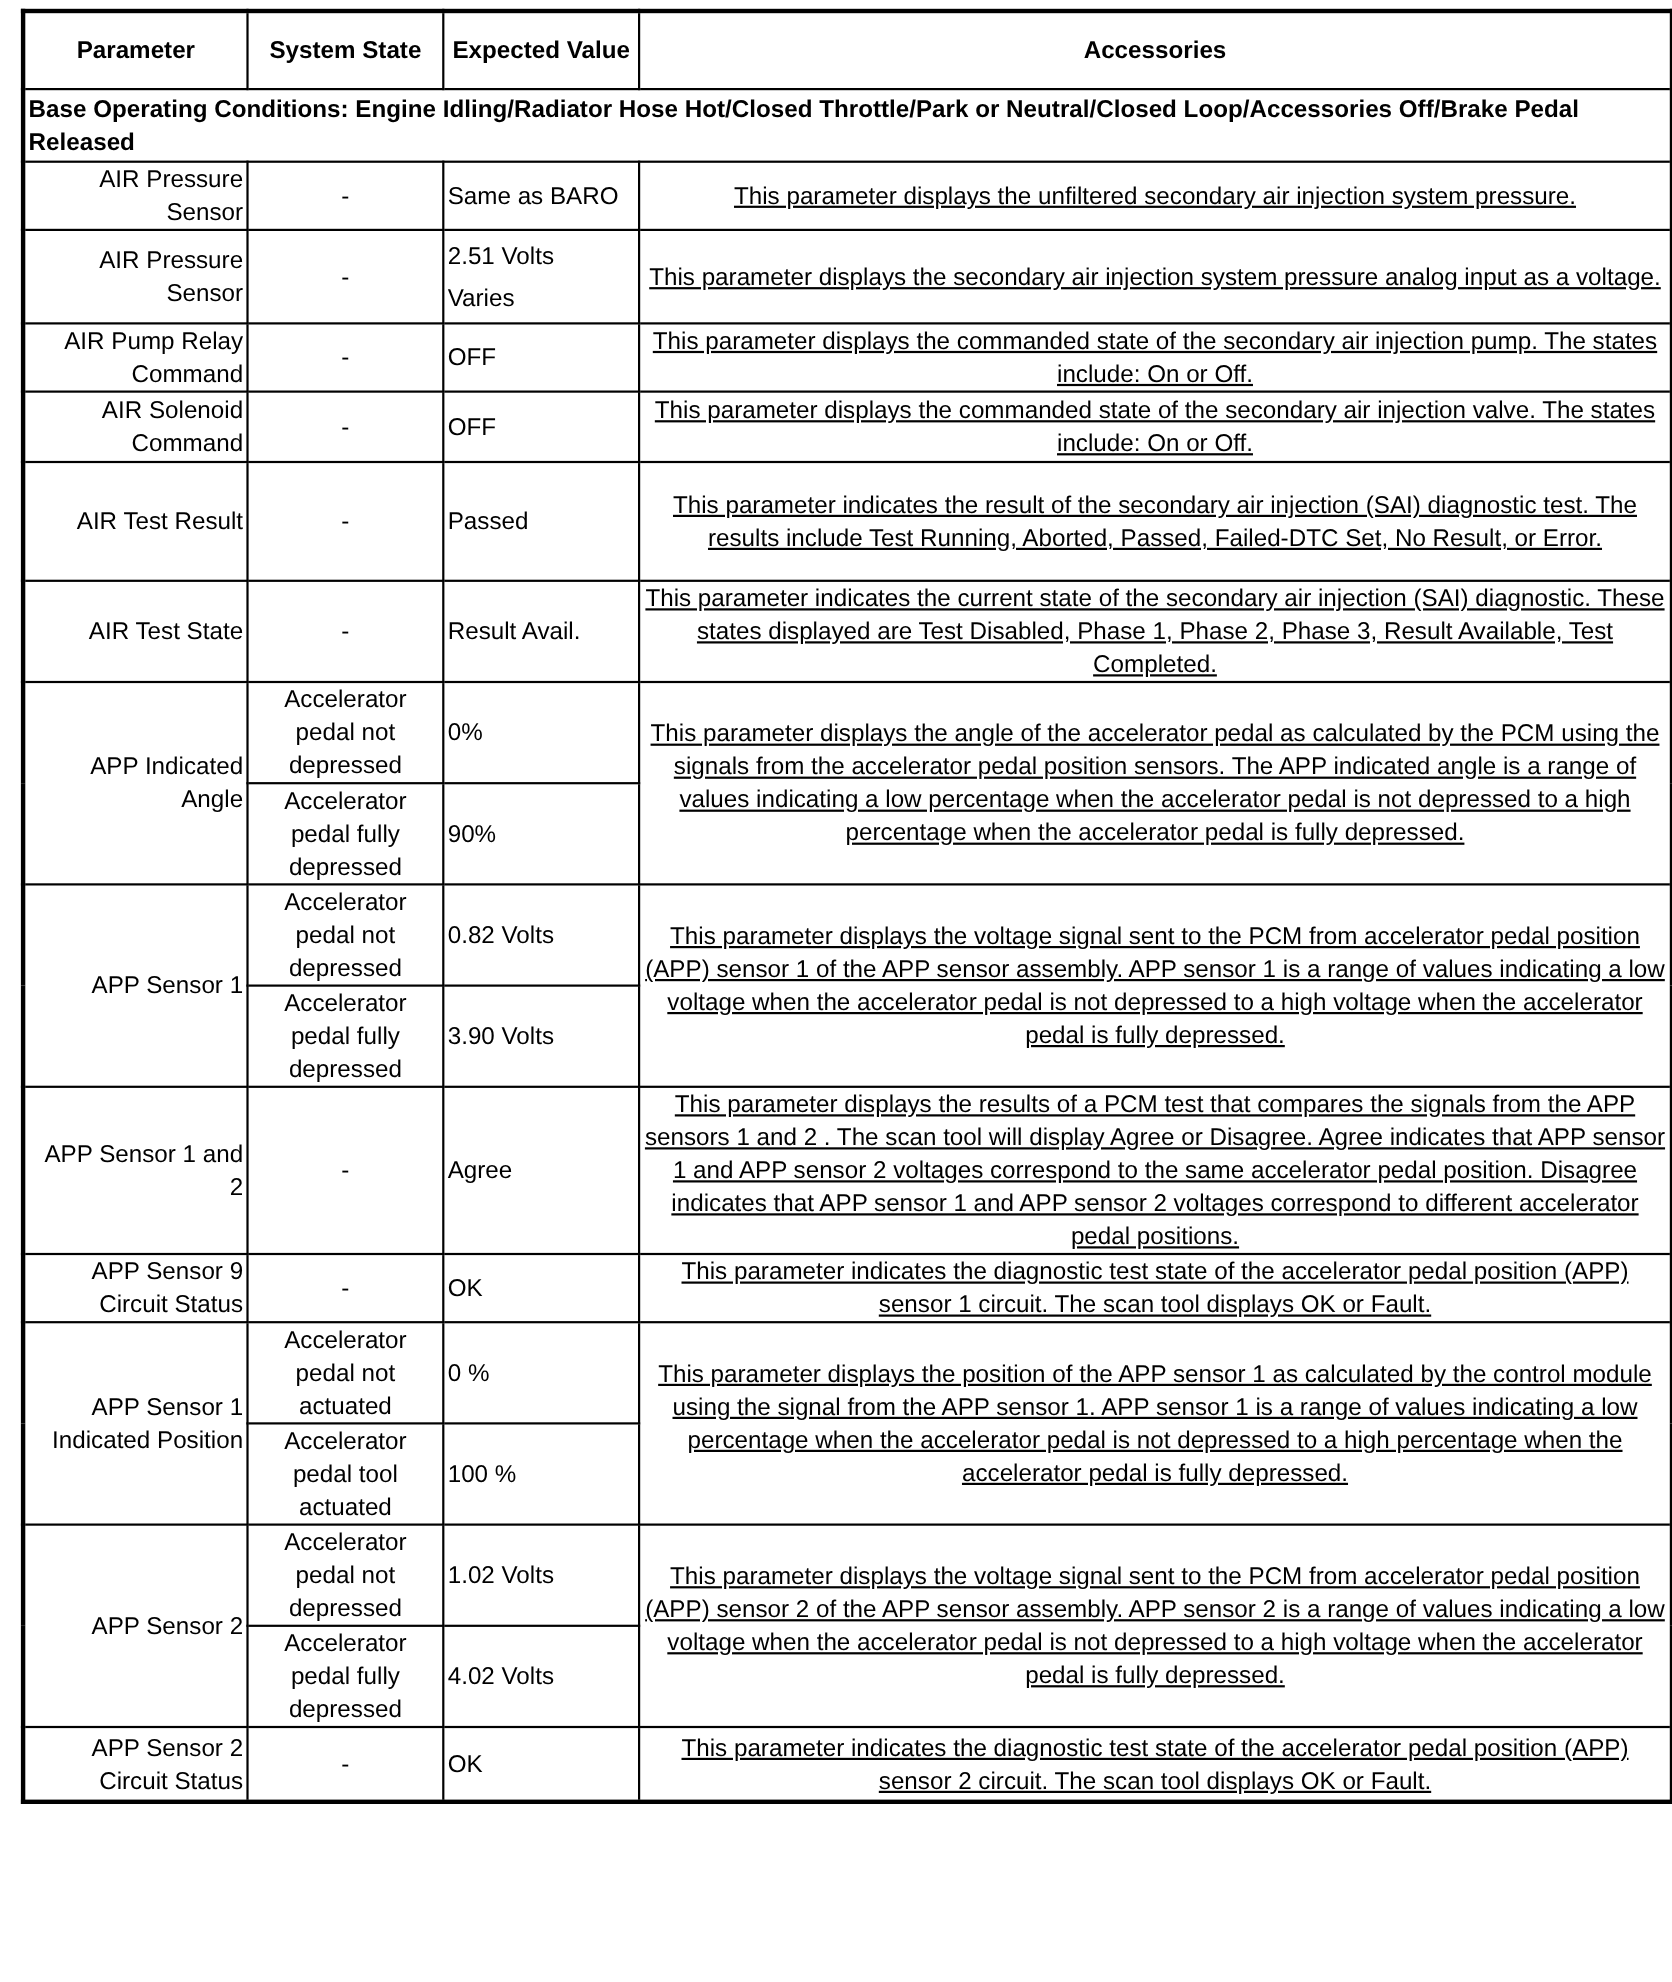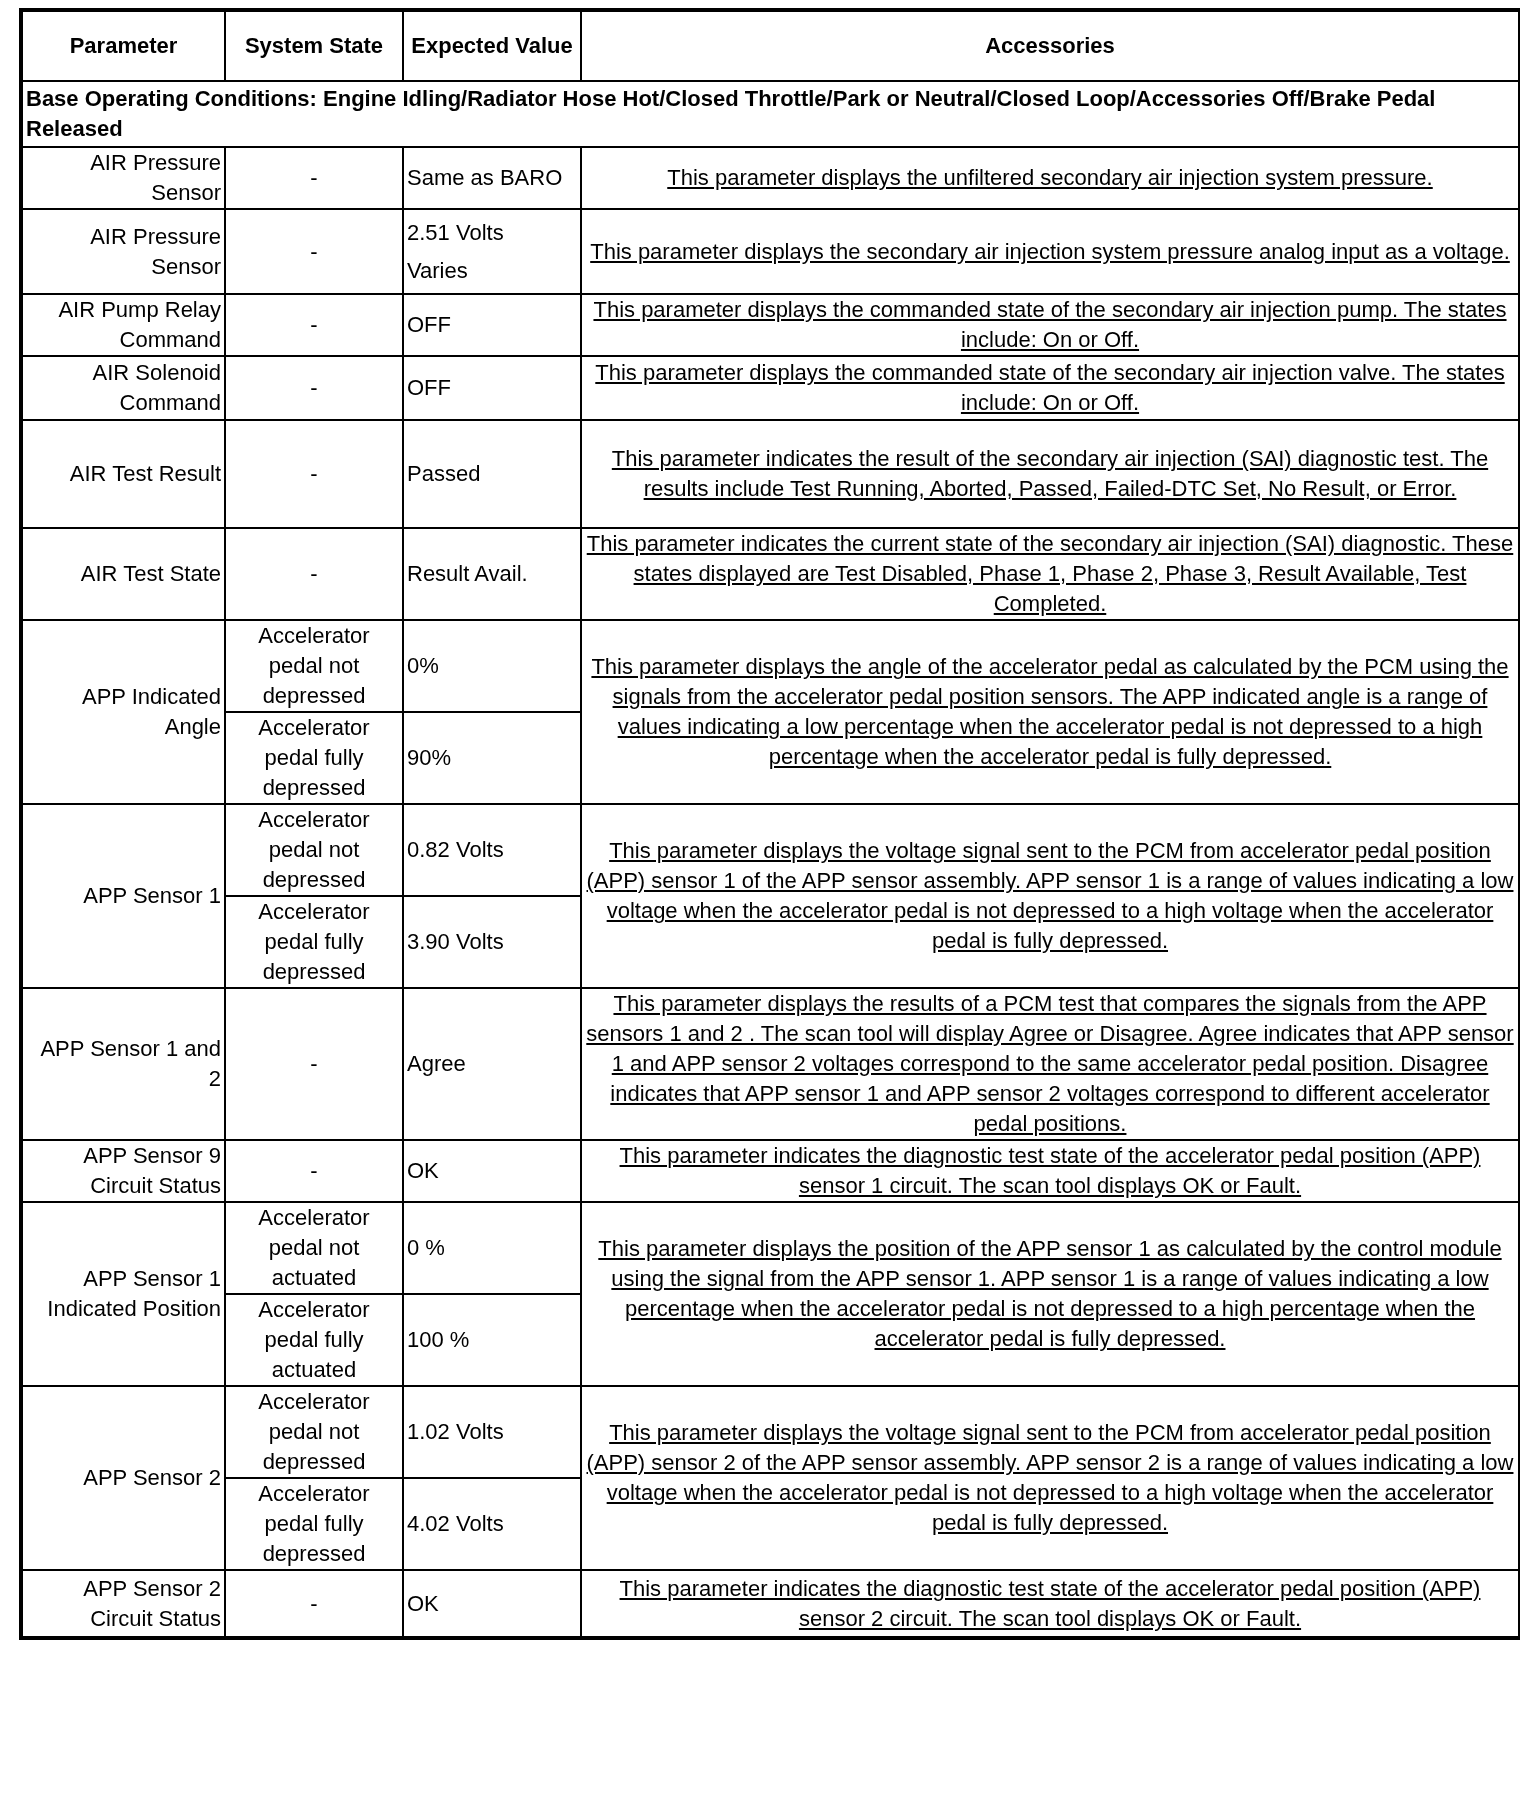--- a/index.html
+++ b/index.html
@@ -139,21 +139,21 @@
       <td class="desc">This parameter indicates the diagnostic test state of the accelerator pedal position (APP) sensor 1 circuit. The scan tool displays OK or Fault.</td>
     </tr>
 
     <tr style="height:89px">
       <td class="param" rowspan="2">APP Sensor 1 Indicated Position</td>
       <td class="state">Accelerator pedal not actuated</td>
       <td class="value">0 %</td>
       <td class="desc" rowspan="2">This parameter displays the position of the APP sensor 1 as calculated by the control module using the signal from the APP sensor 1. APP sensor 1 is a range of values indicating a low percentage when the accelerator pedal is not depressed to a high percentage when the accelerator pedal is fully depressed.</td>
     </tr>
     <tr style="height:89px">
-      <td class="state">Accelerator pedal fully actuated</td>
+      <td class="state">Accelerator pedal tool actuated</td>
       <td class="value">100 %</td>
     </tr>
 
     <tr style="height:89px">
       <td class="param" rowspan="2">APP Sensor 2</td>
       <td class="state">Accelerator pedal not depressed</td>
       <td class="value">1.02 Volts</td>
       <td class="desc" rowspan="2">This parameter displays the voltage signal sent to the PCM from accelerator pedal position (APP) sensor 2 of the APP sensor assembly. APP sensor 2 is a range of values indicating a low voltage when the accelerator pedal is not depressed to a high voltage when the accelerator pedal is fully depressed.</td>
     </tr>
     <tr style="height:89px">

